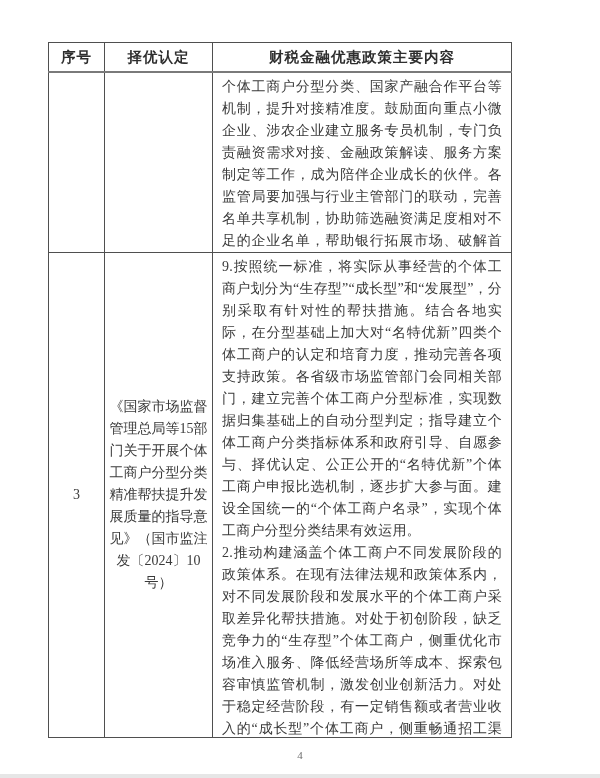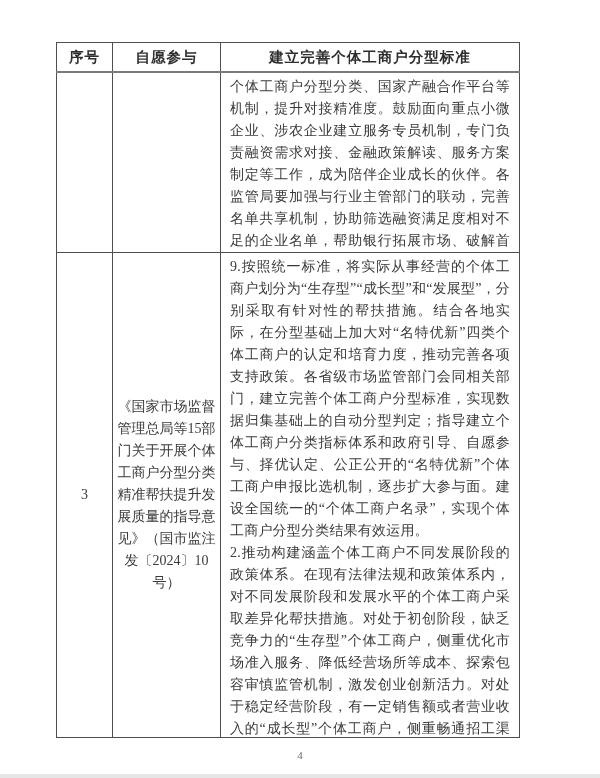--- a/index.html
+++ b/index.html
@@ -10,21 +10,21 @@
   .page {
     position: relative;
     width: 600px;
     height: 778px;
     background: #ffffff;
     overflow: hidden;
     font-family: "Liberation Serif", "DejaVu Serif", serif;
   }
   table.policy-table {
     position: absolute;
-    left: 56px;
+    left: 48px;
     top: 42px;
     width: 463px;
     border-collapse: collapse;
     table-layout: fixed;
   }
   .policy-table th,
   .policy-table td {
     border: 1px solid #4f4f4f;
     overflow: hidden;
   }
@@ -95,22 +95,22 @@
 
   <table class="policy-table">
     <colgroup>
       <col style="width:56px">
       <col style="width:108px">
       <col style="width:299px">
     </colgroup>
     <thead>
       <tr>
         <th>序号</th>
-        <th>自愿参与</th>
-        <th>建立完善个体工商户分型标准</th>
+        <th>择优认定</th>
+        <th>财税金融优惠政策主要内容</th>
       </tr>
     </thead>
     <tbody>
       <tr class="row-cont">
         <td class="serial-cell"></td>
         <td class="policy-cell"></td>
         <td class="content-cell">
           <div class="content-clip-short">
             <p>个体工商户分型分类、国家产融合作平台等机制，提升对接精准度。鼓励面向重点小微企业、涉农企业建立服务专员机制，专门负责融资需求对接、金融政策解读、服务方案制定等工作，成为陪伴企业成长的伙伴。各监管局要加强与行业主管部门的联动，完善名单共享机制，协助筛选融资满足度相对不足的企业名单，帮助银行拓展市场、破解首贷获客难题。</p>
           </div>

